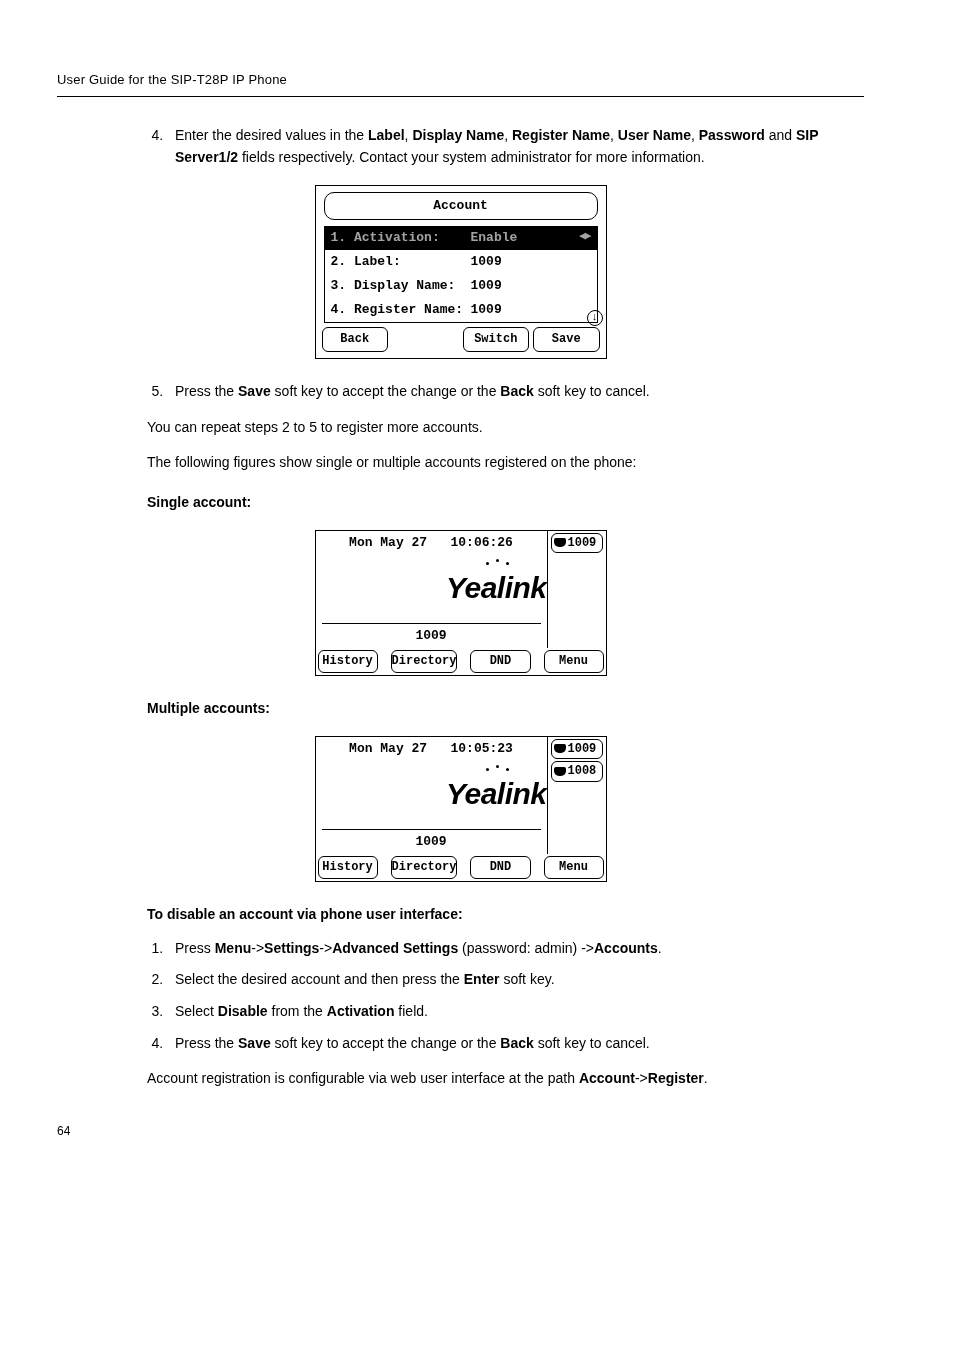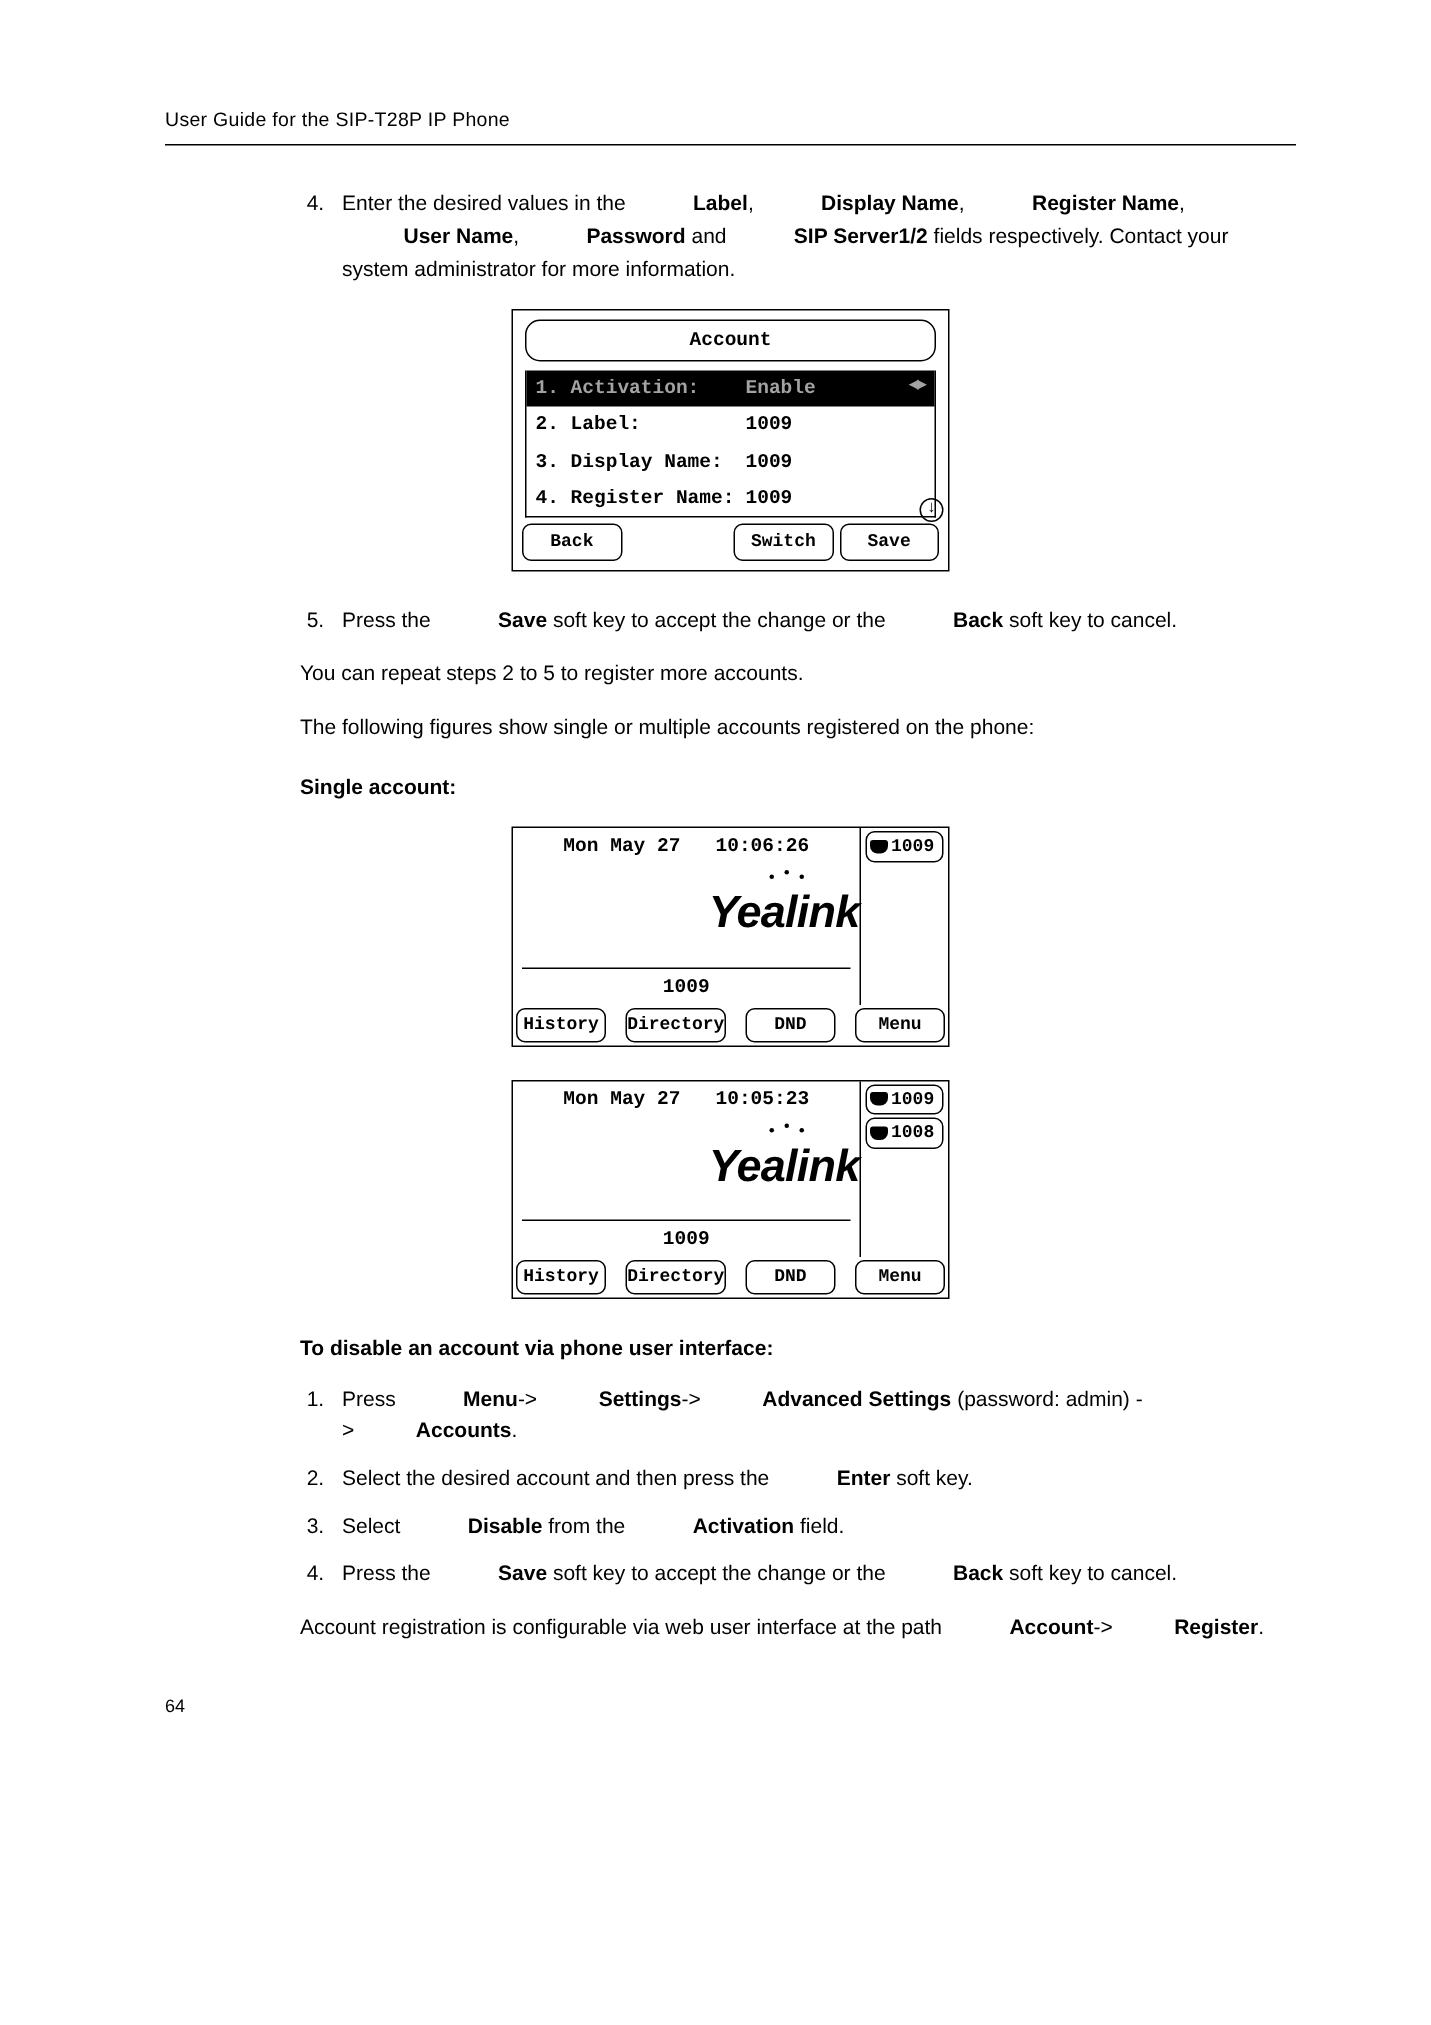--- a/index.html
+++ b/index.html
@@ -6,21 +6,21 @@
     font-family: Arial, Helvetica, sans-serif;
     font-size: 14px;
     line-height: 1.55;
     color: #000;
     background: #fff;
     margin: 0;
     padding: 0;
     width: 954px;
   }
   .page {
-    padding: 70px 90px 40px 110px;
+    padding: 70px 90px 40px 57px;
   }
   .header-title {
     font-size: 13px;
     letter-spacing: 0.2px;
     margin-bottom: 6px;
   }
   .header-rule {
     border: none;
     border-top: 1px solid #000;
     margin: 0 0 28px 0;
@@ -33,21 +33,21 @@
     padding-left: 8px;
     margin-bottom: 10px;
   }
   .para {
     margin: 0 0 14px 90px;
   }
   .subhead {
     font-weight: 700;
     margin: 18px 0 12px 90px;
   }
-  .b { font-weight: 700; margin-left: 41px; }
+  .b { font-weight: 700; }
 
   .figure-wrap {
     display: flex;
     justify-content: center;
     margin: 16px 0 22px 0;
   }
 
   
   .lcd-account {
     width: 290px;
@@ -287,20 +287,21 @@
       </div>
       <div class="idle-soft-row" id="single-soft">
           <div class="idle-soft">History</div>
           <div class="idle-soft">Directory</div>
           <div class="idle-soft">DND</div>
           <div class="idle-soft right">Menu</div>
         </div>
     </div>
   </div>
 
+  <p class="subhead">Multiple accounts:</p>
 
   <div class="figure-wrap">
     <div class="lcd-idle">
       <div class="idle-top">
         <div class="idle-main">
           <div class="idle-status">
             <span>Mon May 27</span>&nbsp;&nbsp;&nbsp;<span>10:05:23</span>
           </div>
           <div class="idle-logo"><span class="yealink">Yealink</span></div>
           <div class="idle-bottom-label">1009</div>

